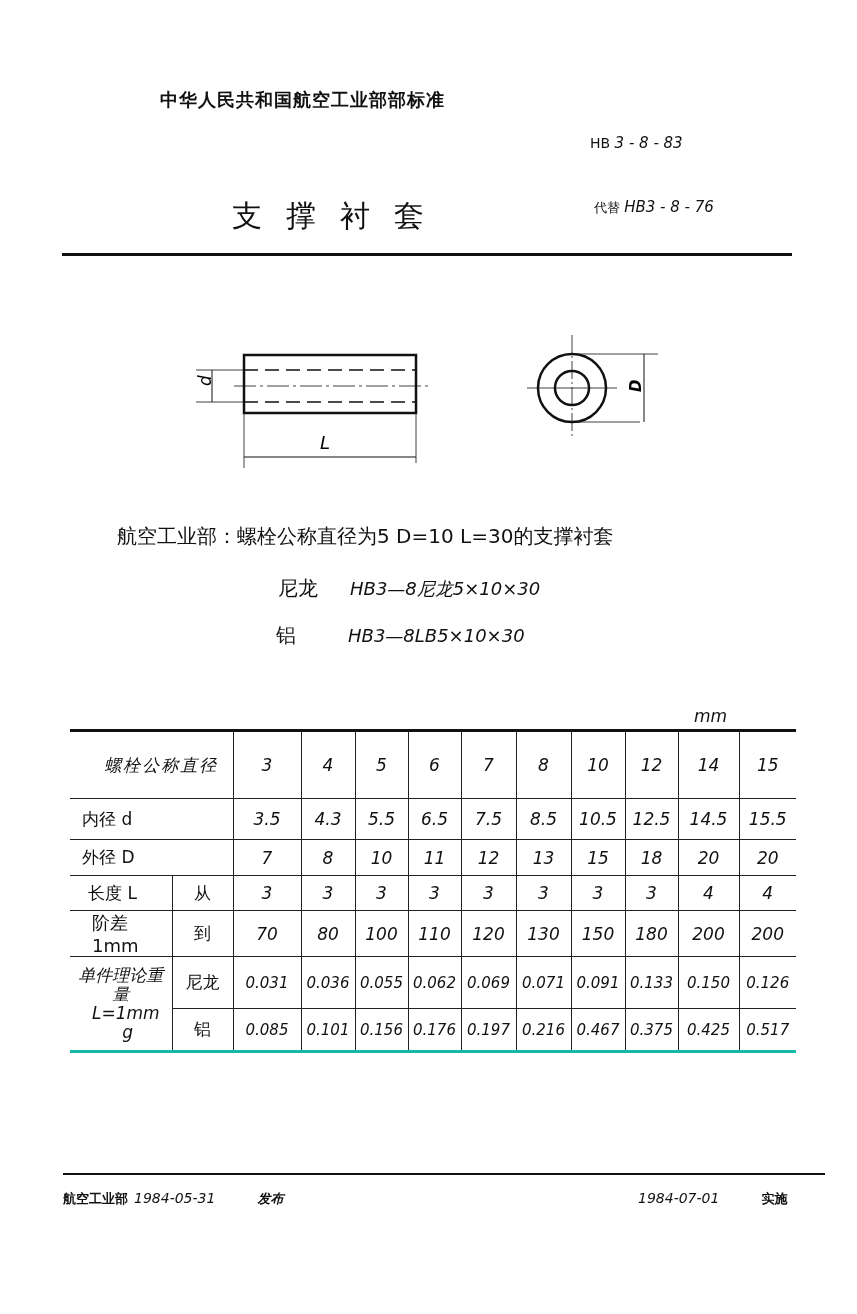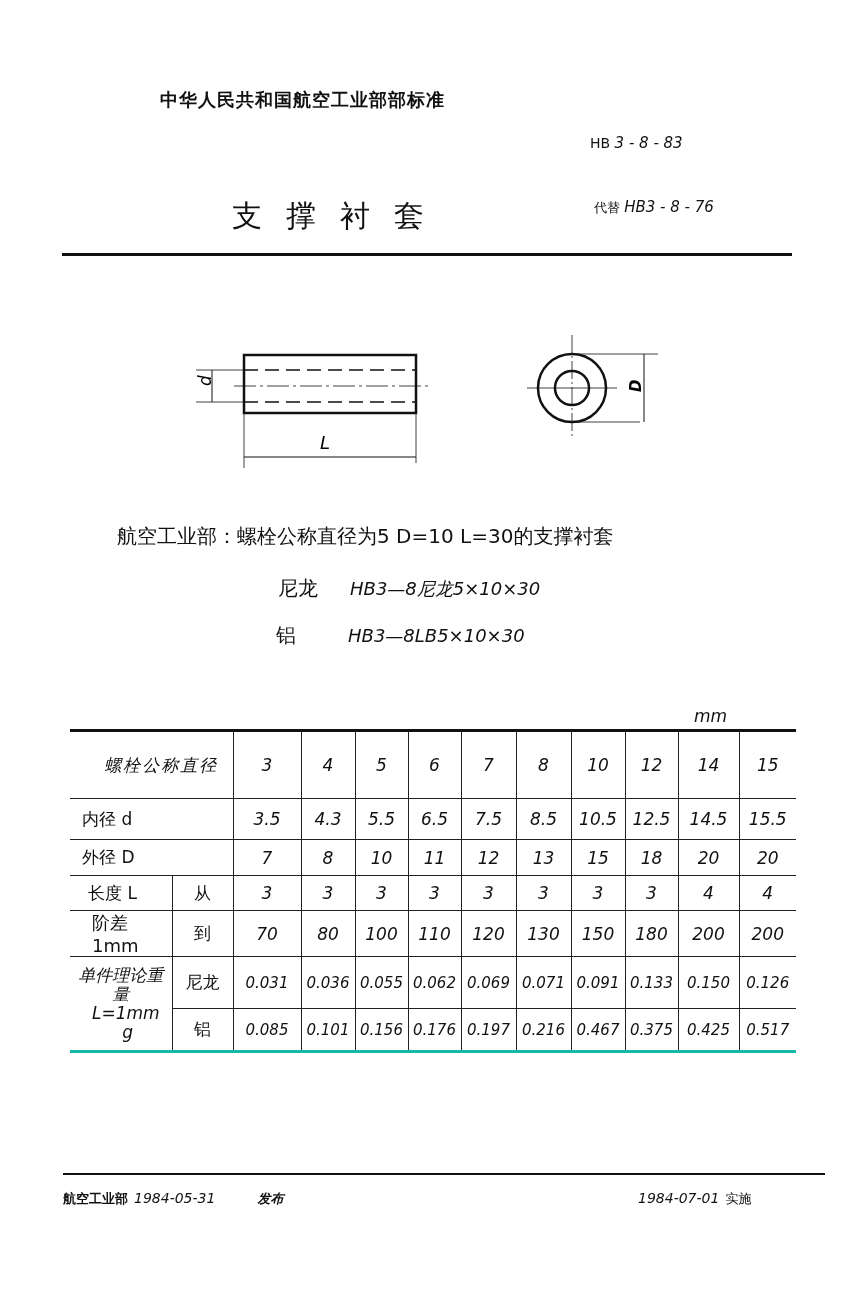--- a/index.html
+++ b/index.html
@@ -32,21 +32,21 @@
   table.spec td.wt { font-size:15px;text-align:center; }
   .rowh { height:68px; } .row1 { height:41px; } .row2 { height:36px; }
   .row3 { height:35px; } .row4 { height:36px; } .row5 { height:52px; } .row6 { height:43px; }
   td.hdr { font-size:20px; letter-spacing:2px; font-style:normal; text-align:left; padding-left:20px !important; }
   .wlab { font-size:13px; line-height:19px; text-align:left; padding-left:2px; font-style:normal; }
   .rule-bot { left:63px; top:1173px; width:762px; height:2px; background:#111; }
   .foot-l { left:63px; top:1190px; font-size:13px; font-weight:bold; }
   .foot-l .hw, .foot-r .hw { font-weight:normal; font-style:italic; font-size:14px; margin:12px 6px; }
   .foot-l .pub { margin-left:36px;font-style:italic; }
   .foot-r { left:632px; top:1190px; font-size:13px; }
-  .foot-r .impl { font-weight:normal; }
+  .foot-r .impl { font-weight:bold; margin-left:36px; }
 </style>
 </head>
 <body>
 
 <div class="abs org">中华人民共和国航空工业部部标准</div>
 
 <div class="abs stdno">
   <span>HB</span>
   <span class="hw">3 - 8 - 83</span>
 </div>

